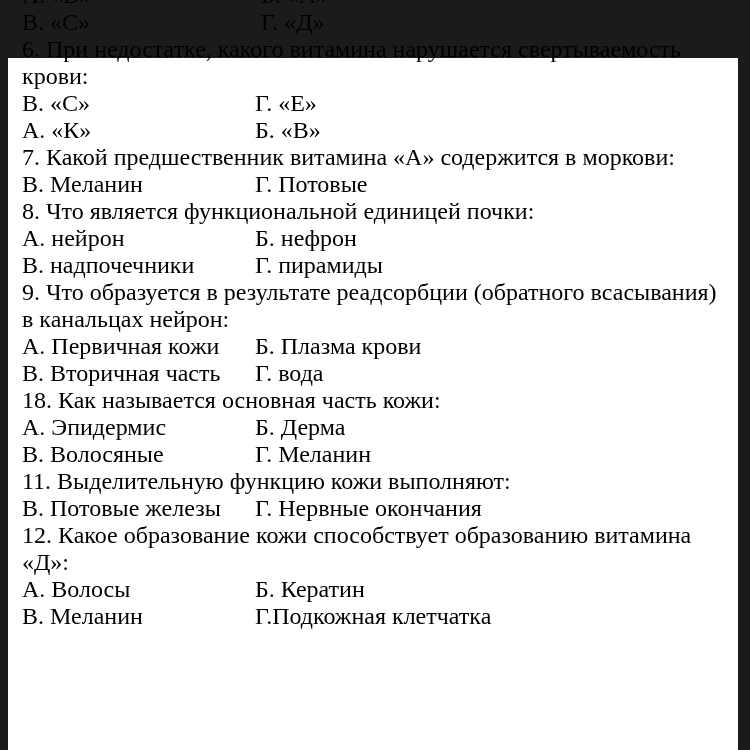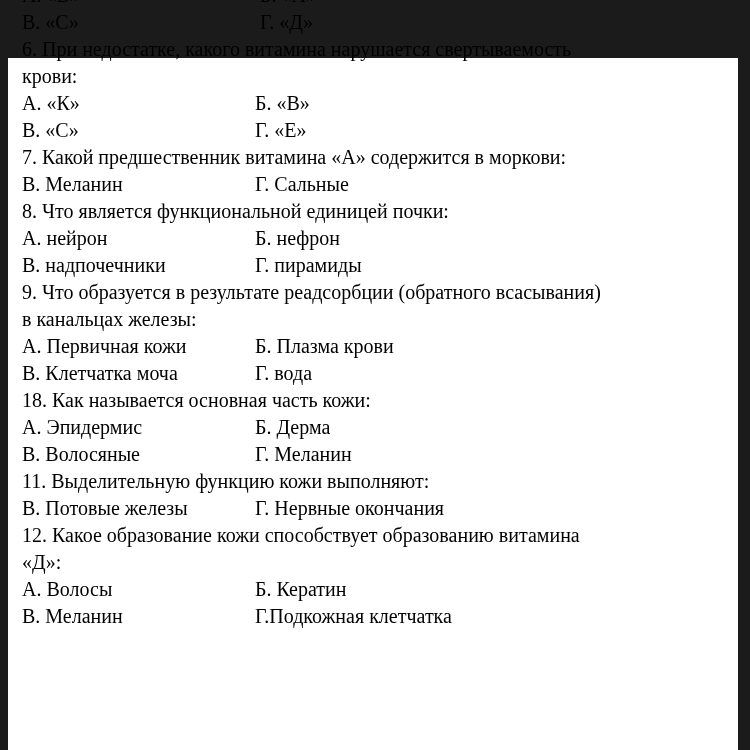--- a/index.html
+++ b/index.html
@@ -33,21 +33,21 @@
   .content {
     position: absolute;
     top: 0;
     left: 8px;
     right: 12px;
     bottom: 58px;
     padding-left: 14px;
     padding-right: 4px;
     overflow: hidden;
     color: #000000;
-    font-size: 20px;
+    font-size: 24px;
     line-height: 27px;
   }
   .cut-line {
     height: 9px;
     overflow: hidden;
   }
   .cut-line .inner {
     margin-top: -18px;
   }
   .q-line {
@@ -79,37 +79,37 @@
     </div>
     <div class="opt-row">
       <span class="opt-left">В. «С»</span>
       <span class="opt-right">Г. «Д»</span>
     </div>
 
     <div id="questions">
         <div class="question">
           <div class="q-line">6. При недостатке, какого витамина нарушается свертываемость</div>
           <div class="q-line">крови:</div>
+          <div class="opt-row"><span class="opt-left">В. «С»</span><span class="opt-right">Г. «Е»</span></div>
           <div class="opt-row"><span class="opt-left">А. «К»</span><span class="opt-right">Б. «В»</span></div>
-          <div class="opt-row"><span class="opt-left">В. «С»</span><span class="opt-right">Г. «Е»</span></div>
         </div>
         <div class="question">
           <div class="q-line">7. Какой предшественник витамина «А» содержится в моркови:</div>
-          <div class="opt-row"><span class="opt-left">В. Меланин</span><span class="opt-right">Г. Сальные</span></div>
+          <div class="opt-row"><span class="opt-left">В. Меланин</span><span class="opt-right">Г. Потовые</span></div>
         </div>
         <div class="question">
           <div class="q-line">8. Что является функциональной единицей почки:</div>
           <div class="opt-row"><span class="opt-left">А. нейрон</span><span class="opt-right">Б. нефрон</span></div>
           <div class="opt-row"><span class="opt-left">В. надпочечники</span><span class="opt-right">Г. пирамиды</span></div>
         </div>
         <div class="question">
           <div class="q-line">9. Что образуется в результате реадсорбции (обратного всасывания)</div>
-          <div class="q-line">в канальцах железы:</div>
+          <div class="q-line">в канальцах нейрон:</div>
           <div class="opt-row"><span class="opt-left">А. Первичная кожи</span><span class="opt-right">Б. Плазма крови</span></div>
-          <div class="opt-row"><span class="opt-left">В. Клетчатка моча</span><span class="opt-right">Г. вода</span></div>
+          <div class="opt-row"><span class="opt-left">В. Вторичная часть</span><span class="opt-right">Г. вода</span></div>
         </div>
         <div class="question">
           <div class="q-line">18. Как называется основная часть кожи:</div>
           <div class="opt-row"><span class="opt-left">А. Эпидермис</span><span class="opt-right">Б. Дерма</span></div>
           <div class="opt-row"><span class="opt-left">В. Волосяные</span><span class="opt-right">Г. Меланин</span></div>
         </div>
         <div class="question">
           <div class="q-line">11. Выделительную функцию кожи выполняют:</div>
           <div class="opt-row"><span class="opt-left">В. Потовые железы</span><span class="opt-right">Г. Нервные окончания</span></div>
         </div>

